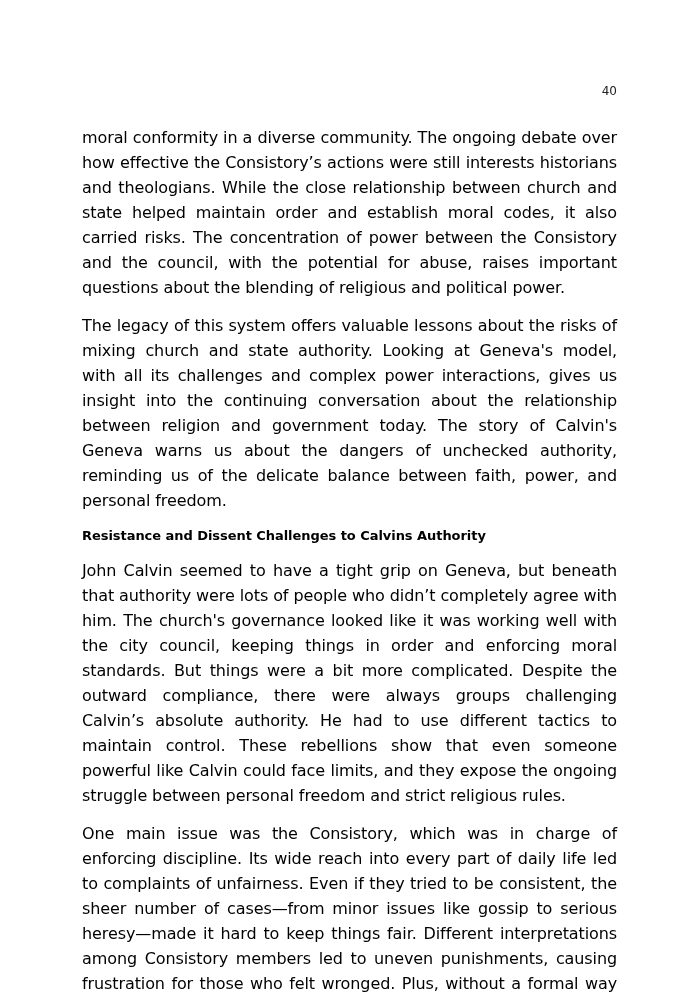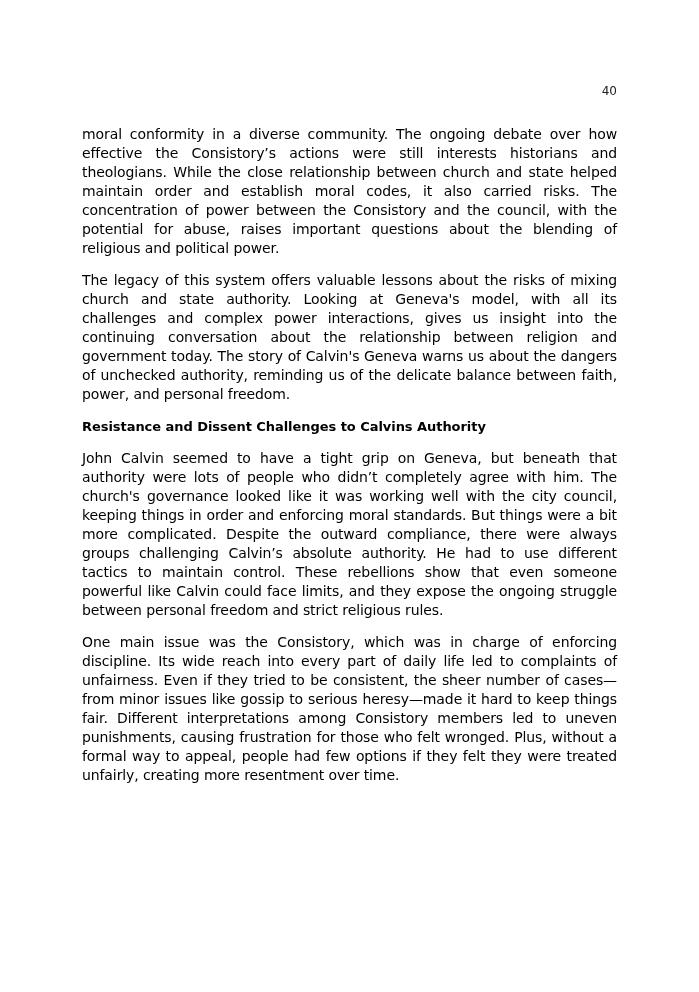--- a/index.html
+++ b/index.html
@@ -12,21 +12,21 @@
   .page-number {
     position: absolute; top: 84px; left: 560px; width: 57px;
     text-align: right; font-size: 12px; color: #222;
     font-family: "DejaVu Sans", sans-serif;
   }
   .content {
     position: absolute; left: 82px; top: 125px; width: 535px;
   }
   .para {
     margin: 0 0 13px 0;
-    font-size: 14px; line-height: 19px;
+    font-size: 16px; line-height: 25px;
     text-align: justify;
     letter-spacing: -0.1px;
     word-spacing: 0px;
   }
   .heading {
     margin: 0 0 13px 0;
     font-size: 13px; line-height: 19px;
     font-weight: bold;
     letter-spacing: -0.05px;
   }

